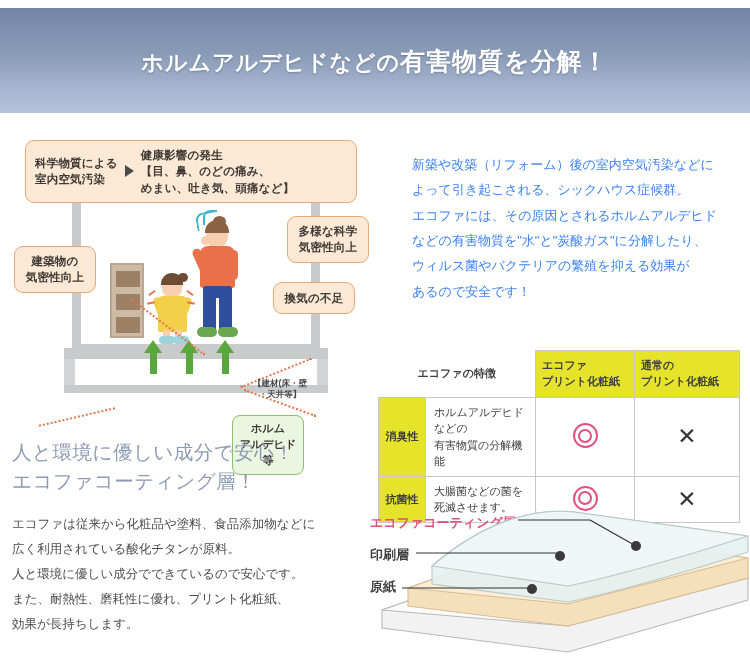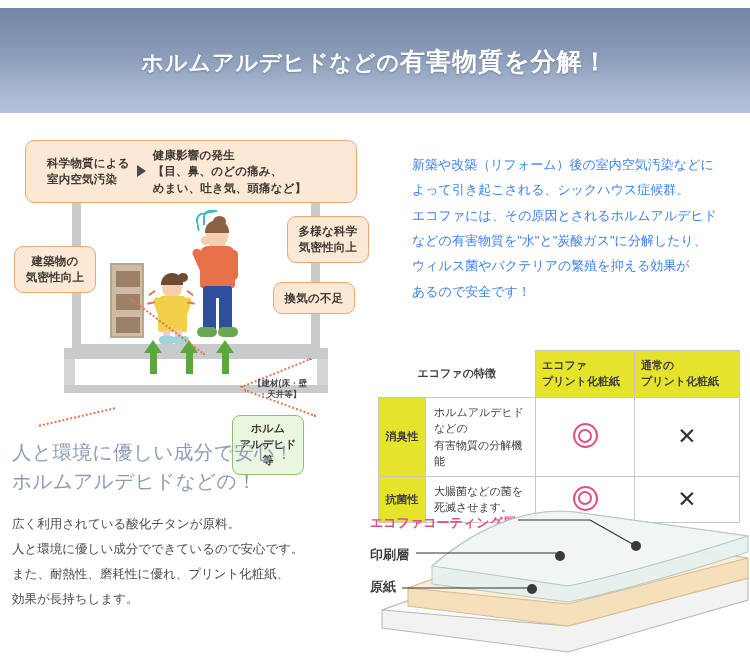--- a/index.html
+++ b/index.html
@@ -76,21 +76,21 @@
   .garrow{position:absolute;width:0;height:0;border-left:9px solid transparent;
           border-right:9px solid transparent;border-bottom:13px solid #5aa83c;}
   .gstem{position:absolute;width:7px;height:22px;background:#5aa83c;}
 
   
   .cal{position:absolute;background:#fbe8d5;border:1.6px solid #e8a977;border-radius:9px;
        color:#3f3a35;font-size:11.5px;line-height:1.42;padding:6px 9px;box-sizing:border-box;
        font-weight:bold;letter-spacing:.2px;}
   .cal-top{left:25px;top:140px;width:332px;}
   .cal-top .inner{display:flex;align-items:center;gap:7px;}
-  .cal-top .c1{white-space:pre-line;margin-left:12px;}
+  .cal-top .c1{white-space:pre-line;}
   .tri{width:0;height:0;border-top:6px solid transparent;border-bottom:6px solid transparent;
        border-left:9px solid #4a4a4a;flex:0 0 auto;}
   .cal-left{left:14px;top:246px;width:82px;white-space:pre-line;text-align:center;padding:6px 4px;}
   .cal-r1{left:287px;top:216px;width:82px;white-space:pre-line;text-align:center;padding:6px 4px;}
   .cal-r2{left:273px;top:282px;width:82px;text-align:center;padding:7px 4px;}
 
   .greenbox{position:absolute;background:#eaf6e0;border:1.6px solid #8cc06a;border-radius:8px;
             color:#3f3a35;font-size:11px;font-weight:bold;line-height:1.45;text-align:center;
             padding:5px 6px;box-sizing:border-box;white-space:pre-line;}
   .gb-form{left:222px;top:285px;width:72px;}
@@ -255,23 +255,24 @@
 死滅させます。</td>
         <td class="t-mark"><span class="dbl"></span></td>
         <td class="t-mark"><span class="xm">✕</span></td>
       </tr>
     </tbody>
       </table>
   </div>
 
   <div class="lhead">
     <div>人と環境に優しい成分で安心！</div>
-    <div>ホルムアルデヒドなどの！</div>
+    <div>エコファコーティング層！</div>
   </div>
   <div class="lbody">
+    <div>エコファは従来から化粧品や塗料、食品添加物などに</div>
     <div>広く利用されている酸化チタンが原料。</div>
     <div>人と環境に優しい成分でできているので安心です。</div>
     <div>また、耐熱性、磨耗性に優れ、プリント化粧紙、</div>
     <div>効果が長持ちします。</div>
   </div>
 
   <div class="layerwrap">
     <div class="lab lab-1">エコファコーティング層</div>
     <div class="lab lab-2">印刷層</div>
     <div class="lab lab-3">原紙</div>

